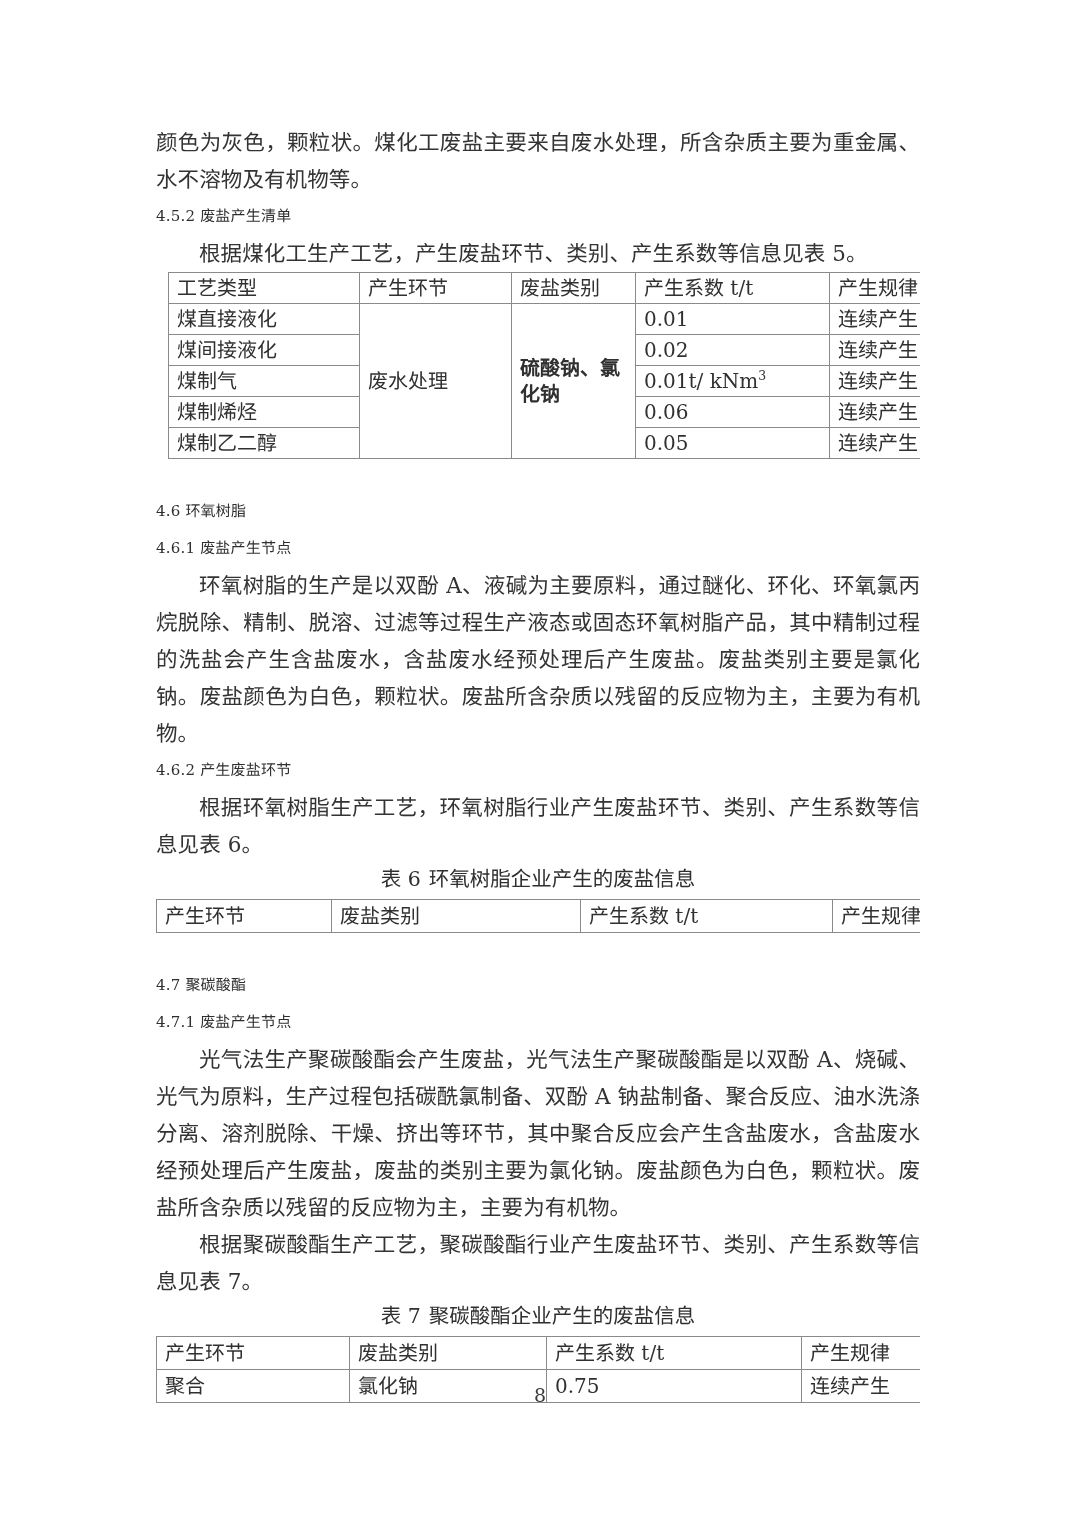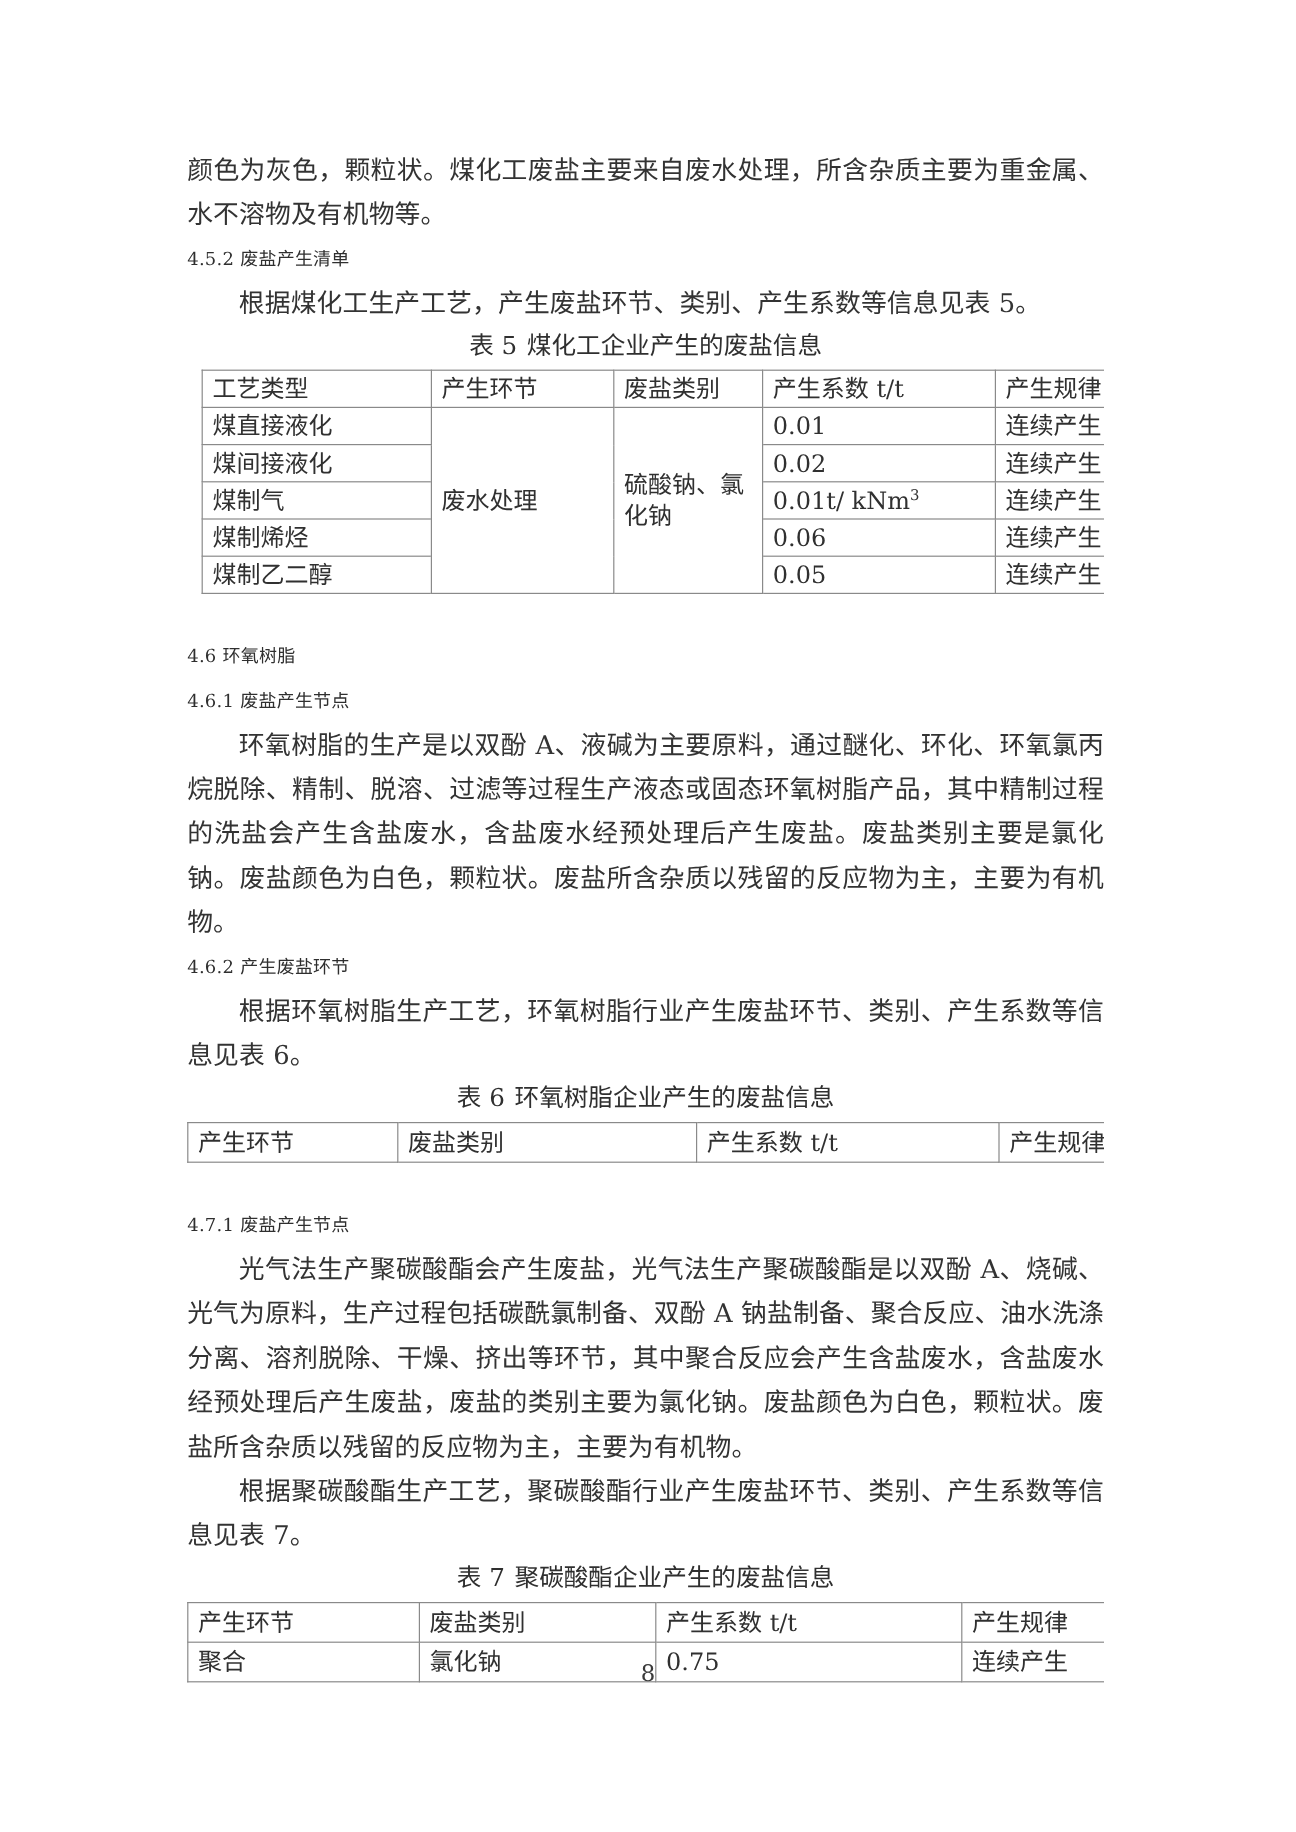--- a/index.html
+++ b/index.html
@@ -76,20 +76,21 @@
     padding: 2px 8px;
     font-weight: normal;
     text-align: left;
     vertical-align: middle;
     line-height: 26px;
     white-space: nowrap;
     overflow: hidden;
   }
   table.doc-table td.wrap {
     white-space: normal;
+    font-weight: bold;
   }
   td.center { text-align: center; }
 
   
   #table5 {
     width: 737px;
     margin-left: 12px;
   }
   #table5 td { height: 24px; }
   #table5 .c0 { width: 174px; }
@@ -142,23 +143,20 @@
 <body>
 
 <div class="page">
   <div class="content">
 
     <p class="para">颜色为灰色，颗粒状。煤化工废盐主要来自废水处理，所含杂质主要为重金属、水不溶物及有机物等。</p>
 
     <p class="heading">4.5.2 废盐产生清单</p>
     <p class="para indent">根据煤化工生产工艺，产生废盐环节、类别、产生系数等信息见表 5。</p>
 
-    <p class="table-caption">
-      <span>表 5</span><span class="cap-gap"></span><span>煤化工企业产生的废盐信息</span>
-    </p>
 
     <table class="doc-table" id="table5">
       <tbody>
         <tr>
           <td class="c0">工艺类型</td>
           <td class="c1">产生环节</td>
           <td class="c2">废盐类别</td>
           <td class="c3">产生系数 t/t</td>
           <td class="c4">产生规律</td>
         </tr>
@@ -211,20 +209,21 @@
           <td class="c0">产生环节</td>
           <td class="c1">废盐类别</td>
           <td class="c2">产生系数 t/t</td>
           <td class="c3">产生规律</td>
         </tr>
       </tbody>
     </table>
 
     <div class="spacer-lg"></div>
 
+    <p class="heading">4.7 聚碳酸酯</p>
     <p class="heading">4.7.1 废盐产生节点</p>
     <p class="para indent">光气法生产聚碳酸酯会产生废盐，光气法生产聚碳酸酯是以双酚 A、烧碱、光气为原料，生产过程包括碳酰氯制备、双酚 A 钠盐制备、聚合反应、油水洗涤分离、溶剂脱除、干燥、挤出等环节，其中聚合反应会产生含盐废水，含盐废水经预处理后产生废盐，废盐的类别主要为氯化钠。废盐颜色为白色，颗粒状。废盐所含杂质以残留的反应物为主，主要为有机物。</p>
 
     <p class="para indent">根据聚碳酸酯生产工艺，聚碳酸酯行业产生废盐环节、类别、产生系数等信息见表 7。</p>
 
     <p class="table-caption">
       <span>表 7</span><span class="cap-gap"></span><span>聚碳酸酯企业产生的废盐信息</span>
     </p>
 
     <table class="doc-table" id="table7">

